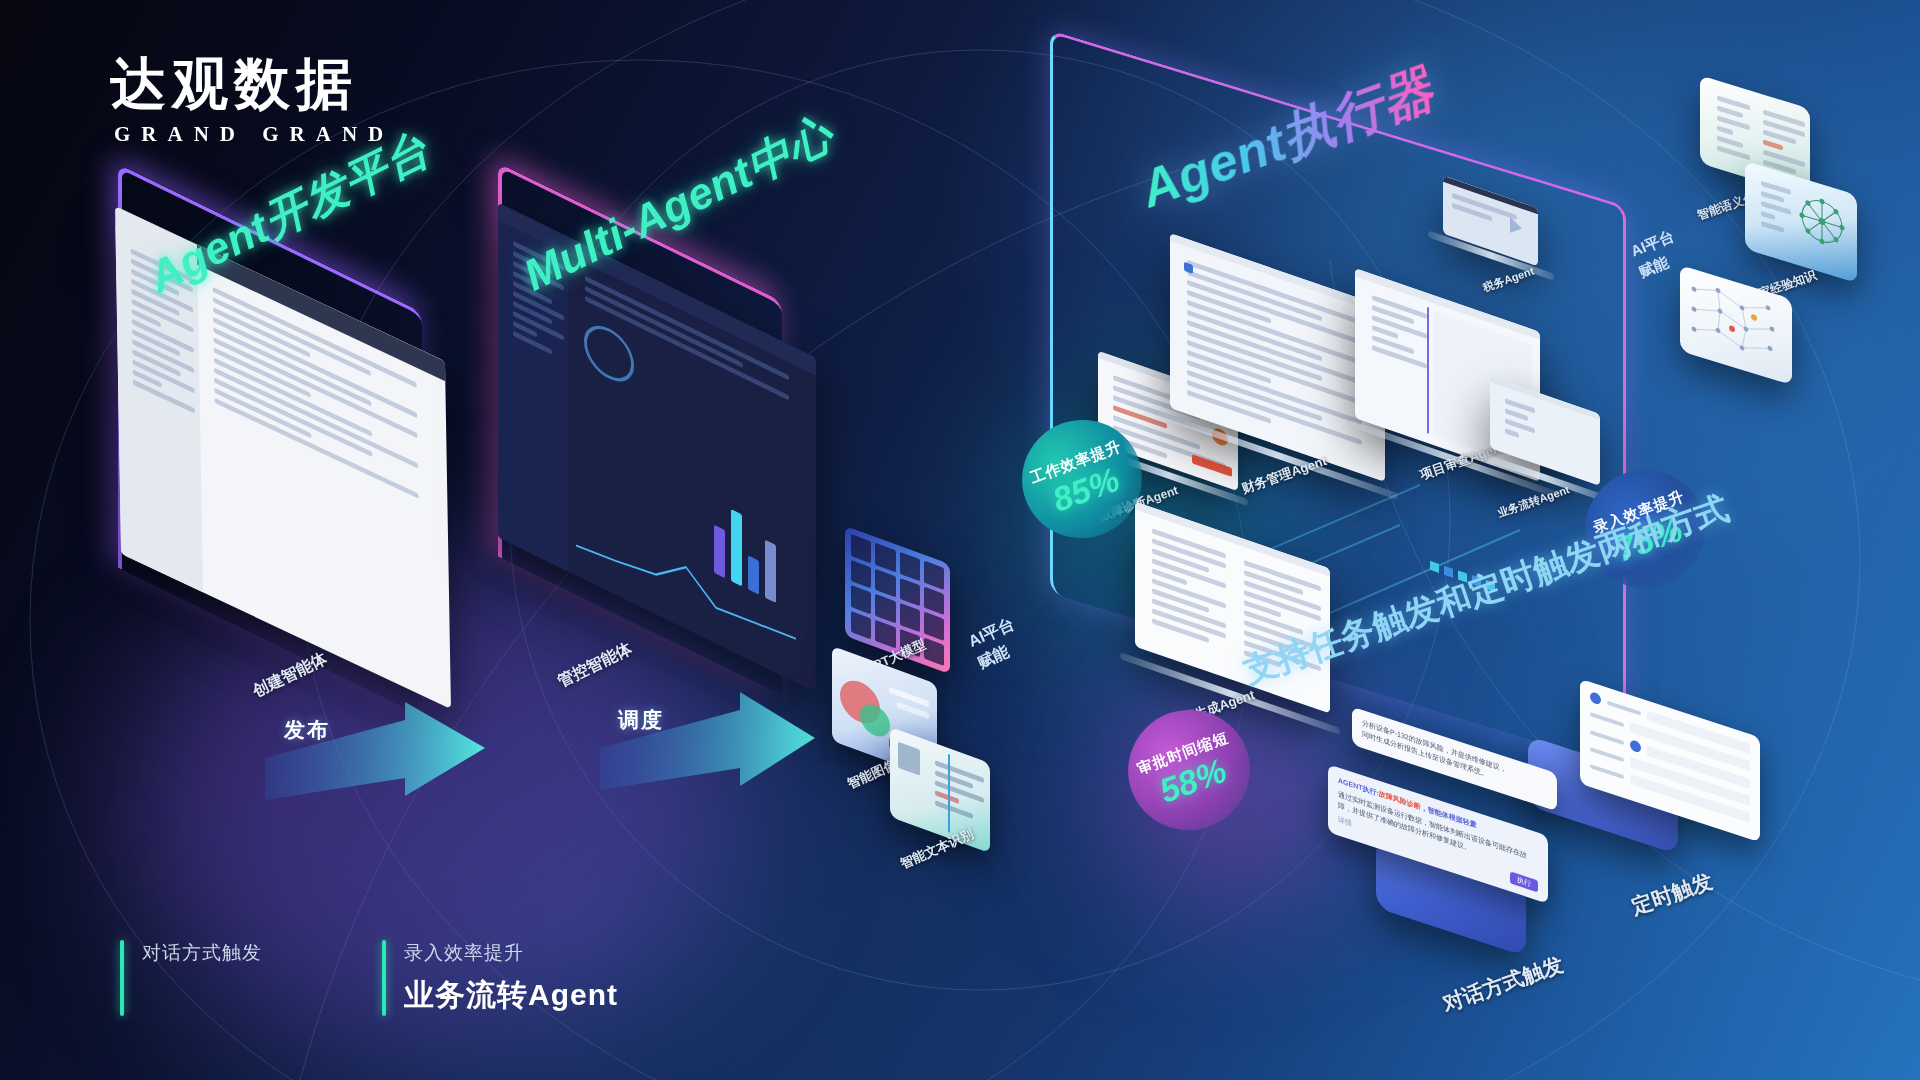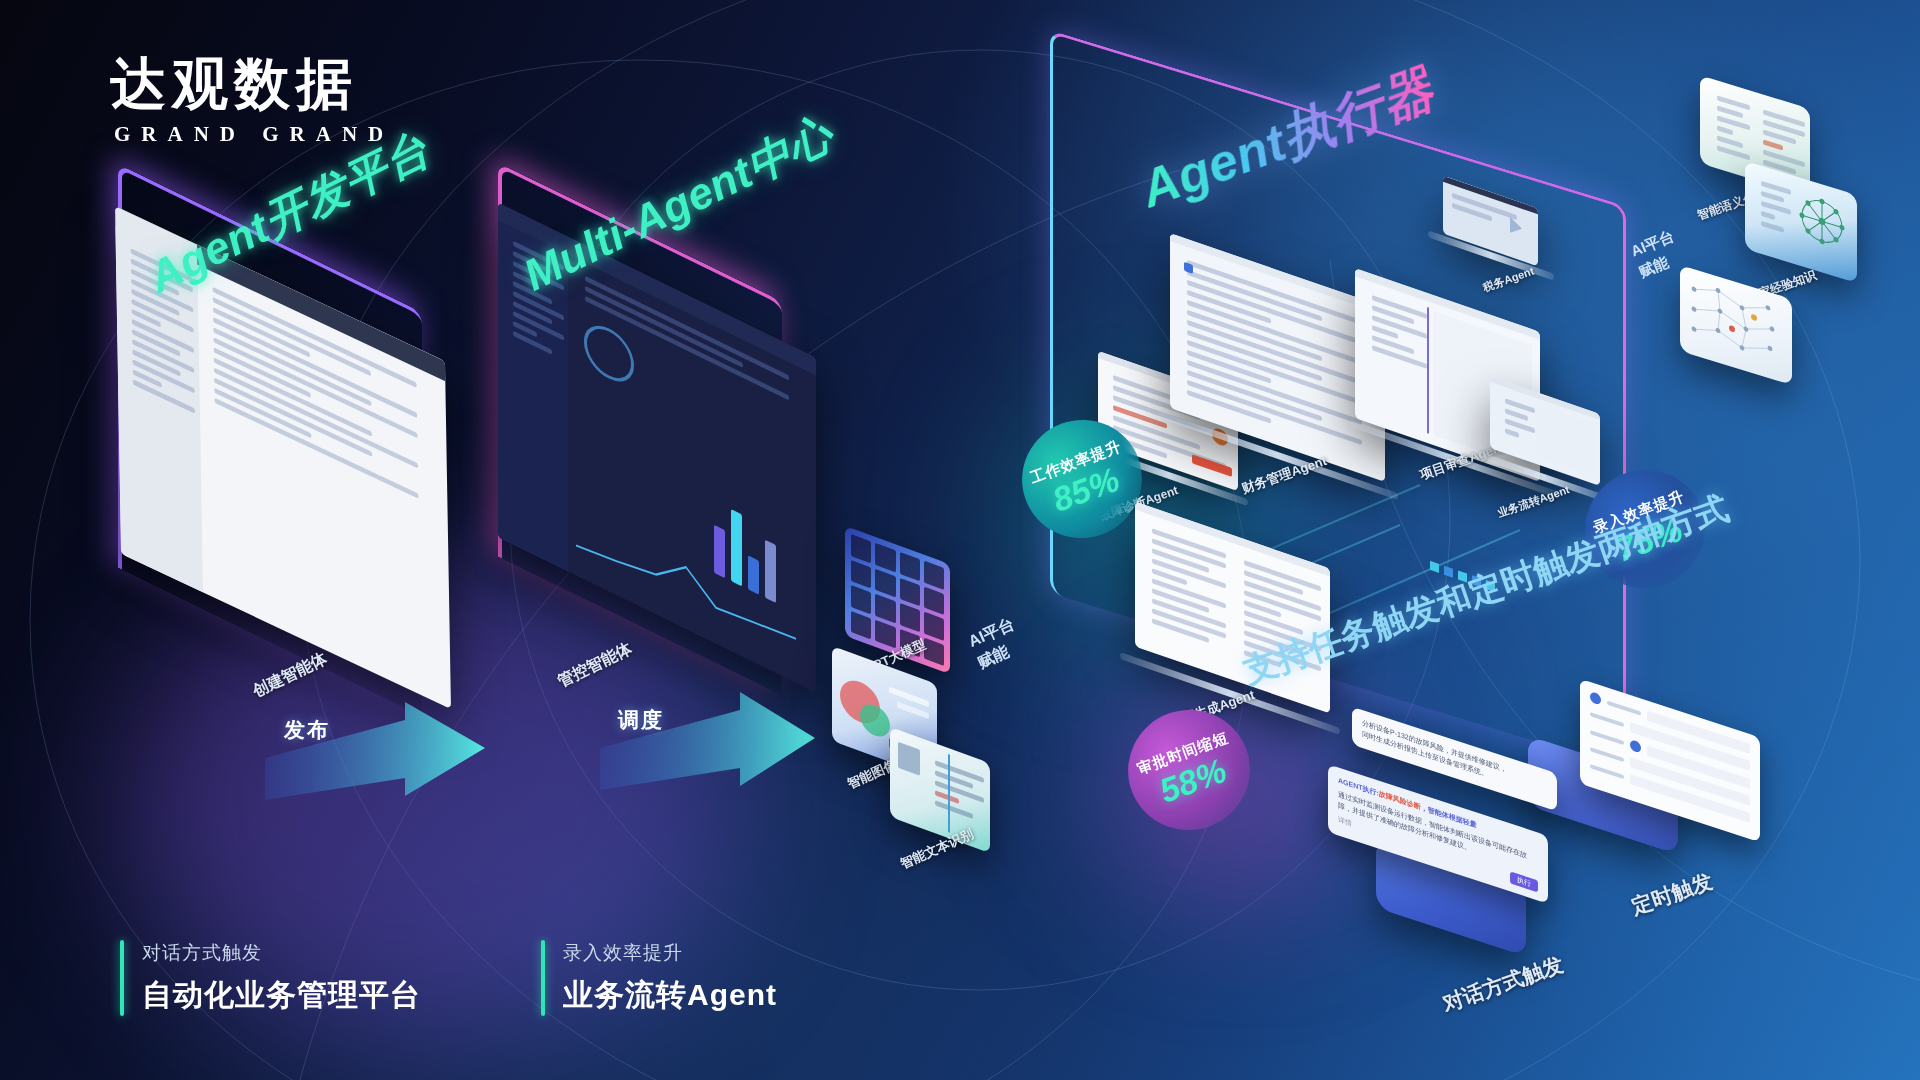--- a/index.html
+++ b/index.html
@@ -585,21 +585,20 @@
       <span class="pill">执行</span>
     </div>
   </div>
   <div class="smalllbl" style="left:1440px;top:970px;font-size:21px;font-weight:700;transform:rotate(-19deg);">对话方式触发</div>
 
   <div id="features">
     <div class="feat">
       <div class="bar"></div>
       <div>
         <div class="sub">对话方式触发</div>
-        <div class="main">自动化业务管理平台</div>
       </div>
     </div>
     <div class="feat">
       <div class="bar"></div>
       <div>
         <div class="sub">录入效率提升</div>
         <div class="main">业务流转Agent</div>
       </div>
     </div>
   </div>

